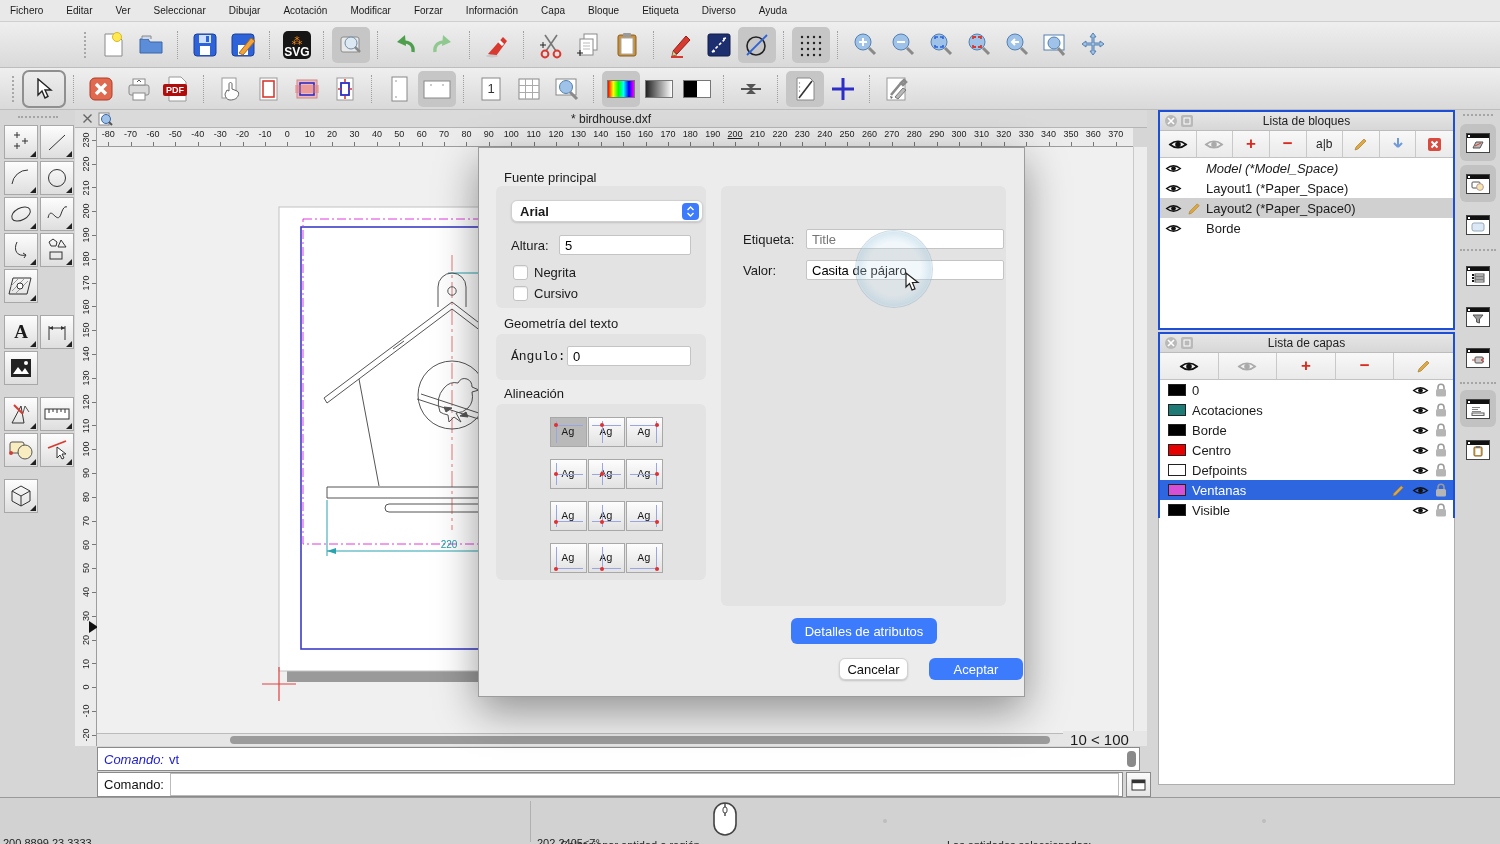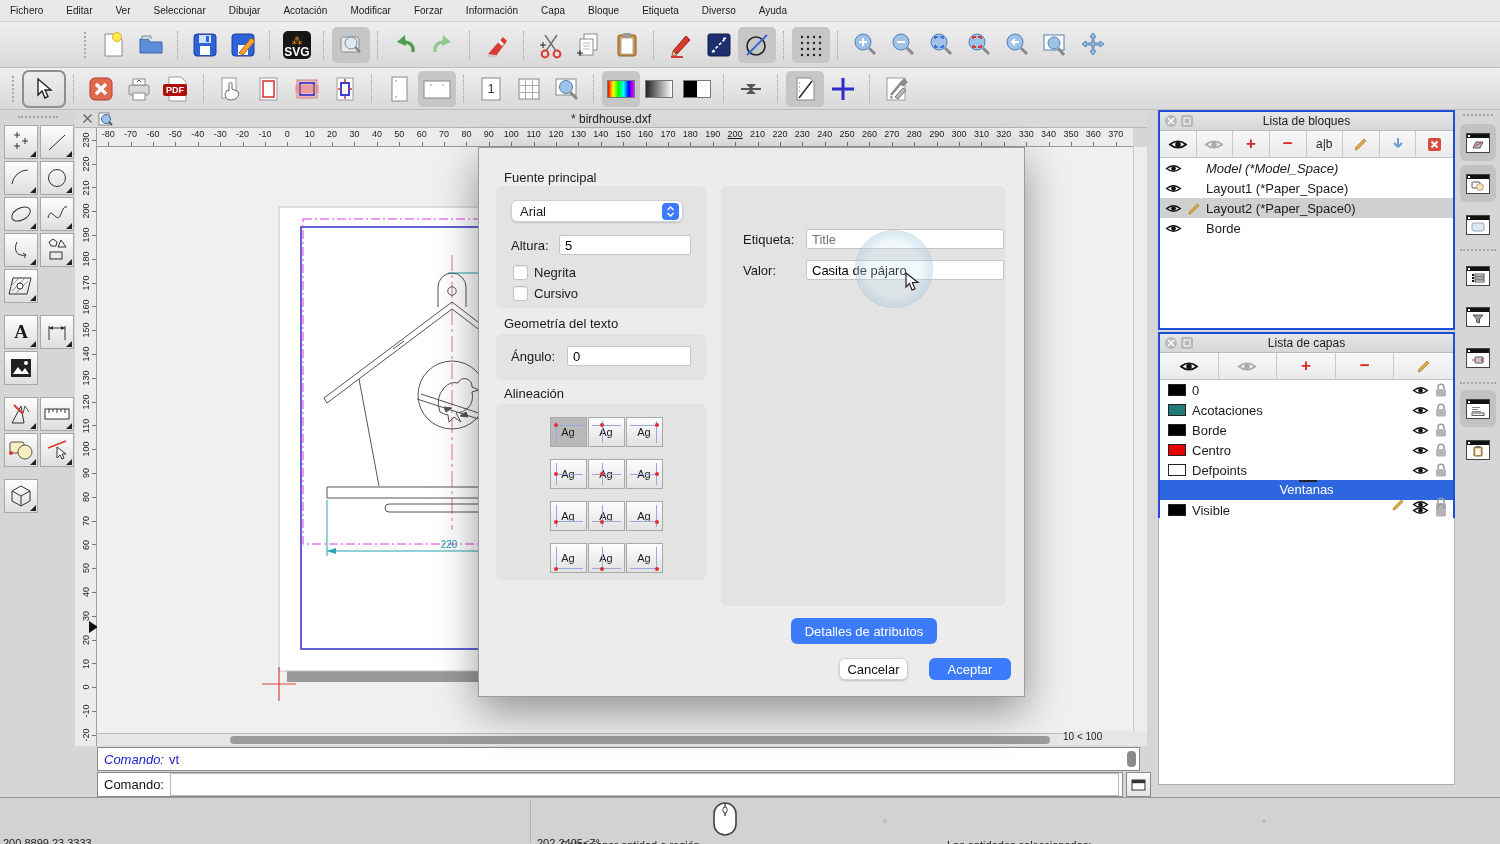--- a/index.html
+++ b/index.html
@@ -48,35 +48,35 @@
   .vruler{position:absolute;left:75px;top:128px;width:22px;height:618px;background:#ececec;border-right:1px solid #9d9d9d;
           display:flex;flex-direction:column;overflow:hidden;box-sizing:border-box;}
   .vlab{flex:0 0 23.8px;height:23.8px;position:relative;}
   .vlab span{position:absolute;left:1px;top:7px;font-size:9px;color:#222;transform:rotate(-90deg);transform-origin:center;display:block;width:20px;text-align:center;}
   .vlab:after{content:"";position:absolute;right:0;top:50%;width:4px;height:1px;background:#777;}
   .vmarker{position:absolute;left:89px;top:621px;width:0;height:0;border:6px solid transparent;border-left:9px solid #111;}
   .canvas{position:absolute;left:97px;top:147px;width:1036px;height:586px;}
   .vscroll{position:absolute;left:1133px;top:147px;width:14px;height:586px;background:#ededed;border-left:1px solid #c9c9c9;box-sizing:border-box;}
   .hscroll{position:absolute;left:97px;top:733px;width:1036px;height:13px;background:#e6e6e6;border-top:1px solid #bbb;box-sizing:border-box;}
   .hthumb{position:absolute;left:133px;top:2px;width:820px;height:8px;background:#9b9b9b;border-radius:4px;}
-  .zoominfo{position:absolute;left:1063px;top:731px;width:84px;height:15px;background:#e6e6e6;font-size:10px;text-align:left;padding-right:11px;box-sizing:border-box;}
+  .zoominfo{position:absolute;left:1063px;top:731px;width:84px;height:15px;background:#e6e6e6;font-size:15px;text-align:center;padding-right:11px;box-sizing:border-box;}
   
   .panel{position:absolute;left:1158px;width:297px;background:#fff;border:2px solid #1d4ed8;box-sizing:border-box;}
   .panel-title{height:18px;background:linear-gradient(#e6e6e6,#d7d7d7);border-bottom:1px solid #bcbcbc;position:relative;}
   .panel-title .ttl{position:absolute;left:0;right:0;top:2px;text-align:center;font-size:12px;color:#222;}
   .pt-btn{position:absolute;top:3px;width:12px;height:12px;border-radius:50%;background:#b9b9b9;display:flex;align-items:center;justify-content:center;}
   .pt-btn.b2{border-radius:2px;}
   .panel-toolbar{display:grid;height:26px;border-bottom:1px solid #c3c3c3;}
   .panel-toolbar .pbtn{border-right:1px solid #c9c9c9;background:linear-gradient(#f8f8f8,#eaeaea);display:flex;align-items:center;justify-content:center;}
   .panel-toolbar .pbtn:last-child{border-right:none;}
   .gplus{color:#d92b20;font-size:17px;font-weight:bold;line-height:14px;}
   .gab{font-size:12px;color:#222;}
   .prow{height:20px;display:flex;align-items:center;font-size:13px;background:#fff;}
   .prow.selected-gray{background:#d0d0d0;}
-  .prow.selected-blue{background:#2e66e0;color:#fff;flex-direction:column;}
+  .prow.selected-blue{background:#2e66e0;color:#fff;}
   .prow .pencil{visibility:hidden;width:16px;display:flex;justify-content:center;}
   .prow.edit .pencil{visibility:visible;}
   .prow .eyecell{width:26px;display:flex;justify-content:center;}
   .swatch{width:16px;height:10px;border:1px solid #222;margin:0 6px 0 8px;display:inline-block;}
   .rowicons{margin-left:auto;display:flex;align-items:center;gap:6px;padding-right:6px;}
   
   .dockstrip{position:absolute;left:1455px;top:110px;width:45px;height:687px;background:#d6d6d6;display:flex;flex-direction:column;align-items:center;}
   .dock-handle{width:30px;border-top:2px dotted #a5a5a5;margin:4px 0 6px 0;}
   .dock-sep{width:36px;border-top:2px dotted #a5a5a5;margin:4px 0;}
   .dock-btn{width:36px;height:37px;display:flex;align-items:center;justify-content:center;border-radius:6px;margin:2px 0;}
@@ -109,21 +109,21 @@
   .grp{position:absolute;background:#e3e3e3;border-radius:6px;}
   .mac-input{position:absolute;background:#fff;border:1px solid #c4c4c4;border-radius:2px;font-size:13px;font-family:inherit;
              padding:0 5px;box-sizing:border-box;outline:none;}
   .mac-select{position:absolute;background:#fff;border:1px solid #d0d0d0;border-radius:6px;box-shadow:0 1px 2px rgba(0,0,0,.15);
               display:flex;align-items:center;padding-left:8px;box-sizing:border-box;}
   .stepper{position:absolute;right:3px;top:2px;width:17px;height:17px;background:#3d7bfd;border-radius:4px;
            display:flex;flex-direction:column;align-items:center;justify-content:center;color:#fff;}
   .cb{position:absolute;width:13px;height:13px;background:#fff;border:1px solid #c2c2c2;border-radius:3px;box-shadow:inset 0 1px 1px rgba(0,0,0,.08);}
   .al-grid{display:grid;grid-template-columns:repeat(3,27px);gap:12px 11px;width:103px;margin:13px auto 0 auto;}
   .al-cell{width:37px;height:30px;background:linear-gradient(#fdfdfd,#e2e2e2);border:1px solid #a8a8a8;position:relative;
-           display:flex;align-items:center;justify-content:center;font-size:11px;box-sizing:border-box;}
+           display:flex;align-items:center;justify-content:center;font-size:11px;box-sizing:border-box;font-family:Liberation Mono, monospace;}
   .al-cell.sel{background:#b9b9b9;}
   .al-cell .vline{position:absolute;top:3px;bottom:3px;width:1px;background:#9aa6e0;}
   .c-l .vline{left:5px}.c-c .vline{left:13px}.c-r .vline{right:5px}
   .al-cell .hline{position:absolute;left:3px;right:3px;height:1px;background:#9aa6e0;}
   .r-t .hline{top:7px}.r-m .hline{top:14px}.r-b .hline{bottom:8px}.r-bb .hline{bottom:3px}
   .al-cell .dot{position:absolute;width:4px;height:4px;border-radius:50%;background:#e03030;}
   .c-l .dot{left:3px}.c-c .dot{left:11px}.c-r .dot{right:3px}
   .r-t .dot{top:5px}.r-m .dot{top:12px}.r-b .dot{bottom:6px}.r-bb .dot{bottom:1px}
   .btn-blue{position:absolute;background:#3d7bfd;color:#fff;border:none;border-radius:6px;font-size:13px;font-family:inherit;
             display:flex;align-items:center;justify-content:center;box-sizing:border-box;}
@@ -1246,38 +1246,38 @@
     <div class="st-block" style="left:947px;top:5px;">
       <div>Las entidades seleccionadas:</div>
       
     </div>
     <span class="st-dot" style="left:1262px;top:21px;"></span>
   </div>
 
   <div class="dialog">
     <span class="dlg-label" style="left:25px;top:22px;">Fuente principal</span>
     <div class="grp" style="left:17px;top:38px;width:210px;height:122px;">
-      <div class="mac-select" style="left:15px;top:14px;width:172px;height:22px;">
+      <div class="mac-select" style="left:15px;top:14px;width:192px;height:22px;font-weight:bold;">
         <span>Arial</span>
         <span class="stepper">
             <svg width="9" height="11" viewBox="0 0 9 11">
               <path d="M1.5 4L4.5 1l3 3M1.5 7l3 3 3-3" fill="none" stroke="#fff" stroke-width="1.4"></path>
             </svg>
           </span>
       </div>
       <span class="dlg-label" style="left:15px;top:52px;">Altura:</span>
       <input class="mac-input" style="left: 63px; top: 49px; width: 132px; height: 20px;" value="5">
       <span class="cb" style="left:17px;top:79px;"></span>
       <span class="dlg-label" style="left:38px;top:79px;">Negrita</span>
       <span class="cb" style="left:17px;top:100px;"></span>
       <span class="dlg-label" style="left:38px;top:100px;">Cursivo</span>
     </div>
     <span class="dlg-label" style="left:25px;top:168px;">Geometría del texto</span>
     <div class="grp" style="left:17px;top:186px;width:210px;height:46px;">
-      <span class="dlg-label" style="left:15px;top:15px;">Ángulo:</span>
+      <span class="dlg-label" style="left:15px;top:15px;font-family:Liberation Mono, monospace;">Ángulo:</span>
       <input class="mac-input" style="left: 71px; top: 12px; width: 124px; height: 20px;" value="0">
     </div>
     <span class="dlg-label" style="left:25px;top:238px;">Alineación</span>
     <div class="grp" style="left:17px;top:256px;width:210px;height:176px;">
       <div class="al-grid">
           <div class="al-cell c-l r-t sel">
           <span class="vline"></span>
           <span class="hline"></span>
           <span class="dot"></span>
           <span>Ag</span>
@@ -1351,21 +1351,21 @@
         </div>
     </div>
     <div class="grp" style="left:242px;top:38px;width:285px;height:420px;">
       <span class="dlg-label" style="left:22px;top:46px;">Etiqueta:</span>
       <input class="mac-input" style="left: 85px; top: 43px; width: 198px; height: 20px;" placeholder="Title">
       <span class="dlg-label" style="left:22px;top:77px;">Valor:</span>
       <input class="mac-input" style="left: 85px; top: 74px; width: 198px; height: 20px;" value="Casita de pájaro">
     </div>
     <button class="btn-blue" style="left:312px;top:470px;width:146px;height:26px;">Detalles de atributos</button>
     <button class="btn-white" style="left:360px;top:510px;width:69px;height:22px;">Cancelar</button>
-    <button class="btn-blue" style="left:450px;top:510px;width:82px;height:22px;">Aceptar</button>
+    <button class="btn-blue" style="left:450px;top:510px;width:94px;height:22px;">Aceptar</button>
     <div class="loupe"></div>
     <span class="cursor">
       <svg width="18" height="20" viewBox="0 0 18 20">
           <path d="M2 1v14l3.5-3.5L8 18l3-1.2-2.6-6.3H14z" fill="#fff" stroke="#222" stroke-width="1.2"></path>
         </svg>
     </span>
   </div>
 
 </div>
 

